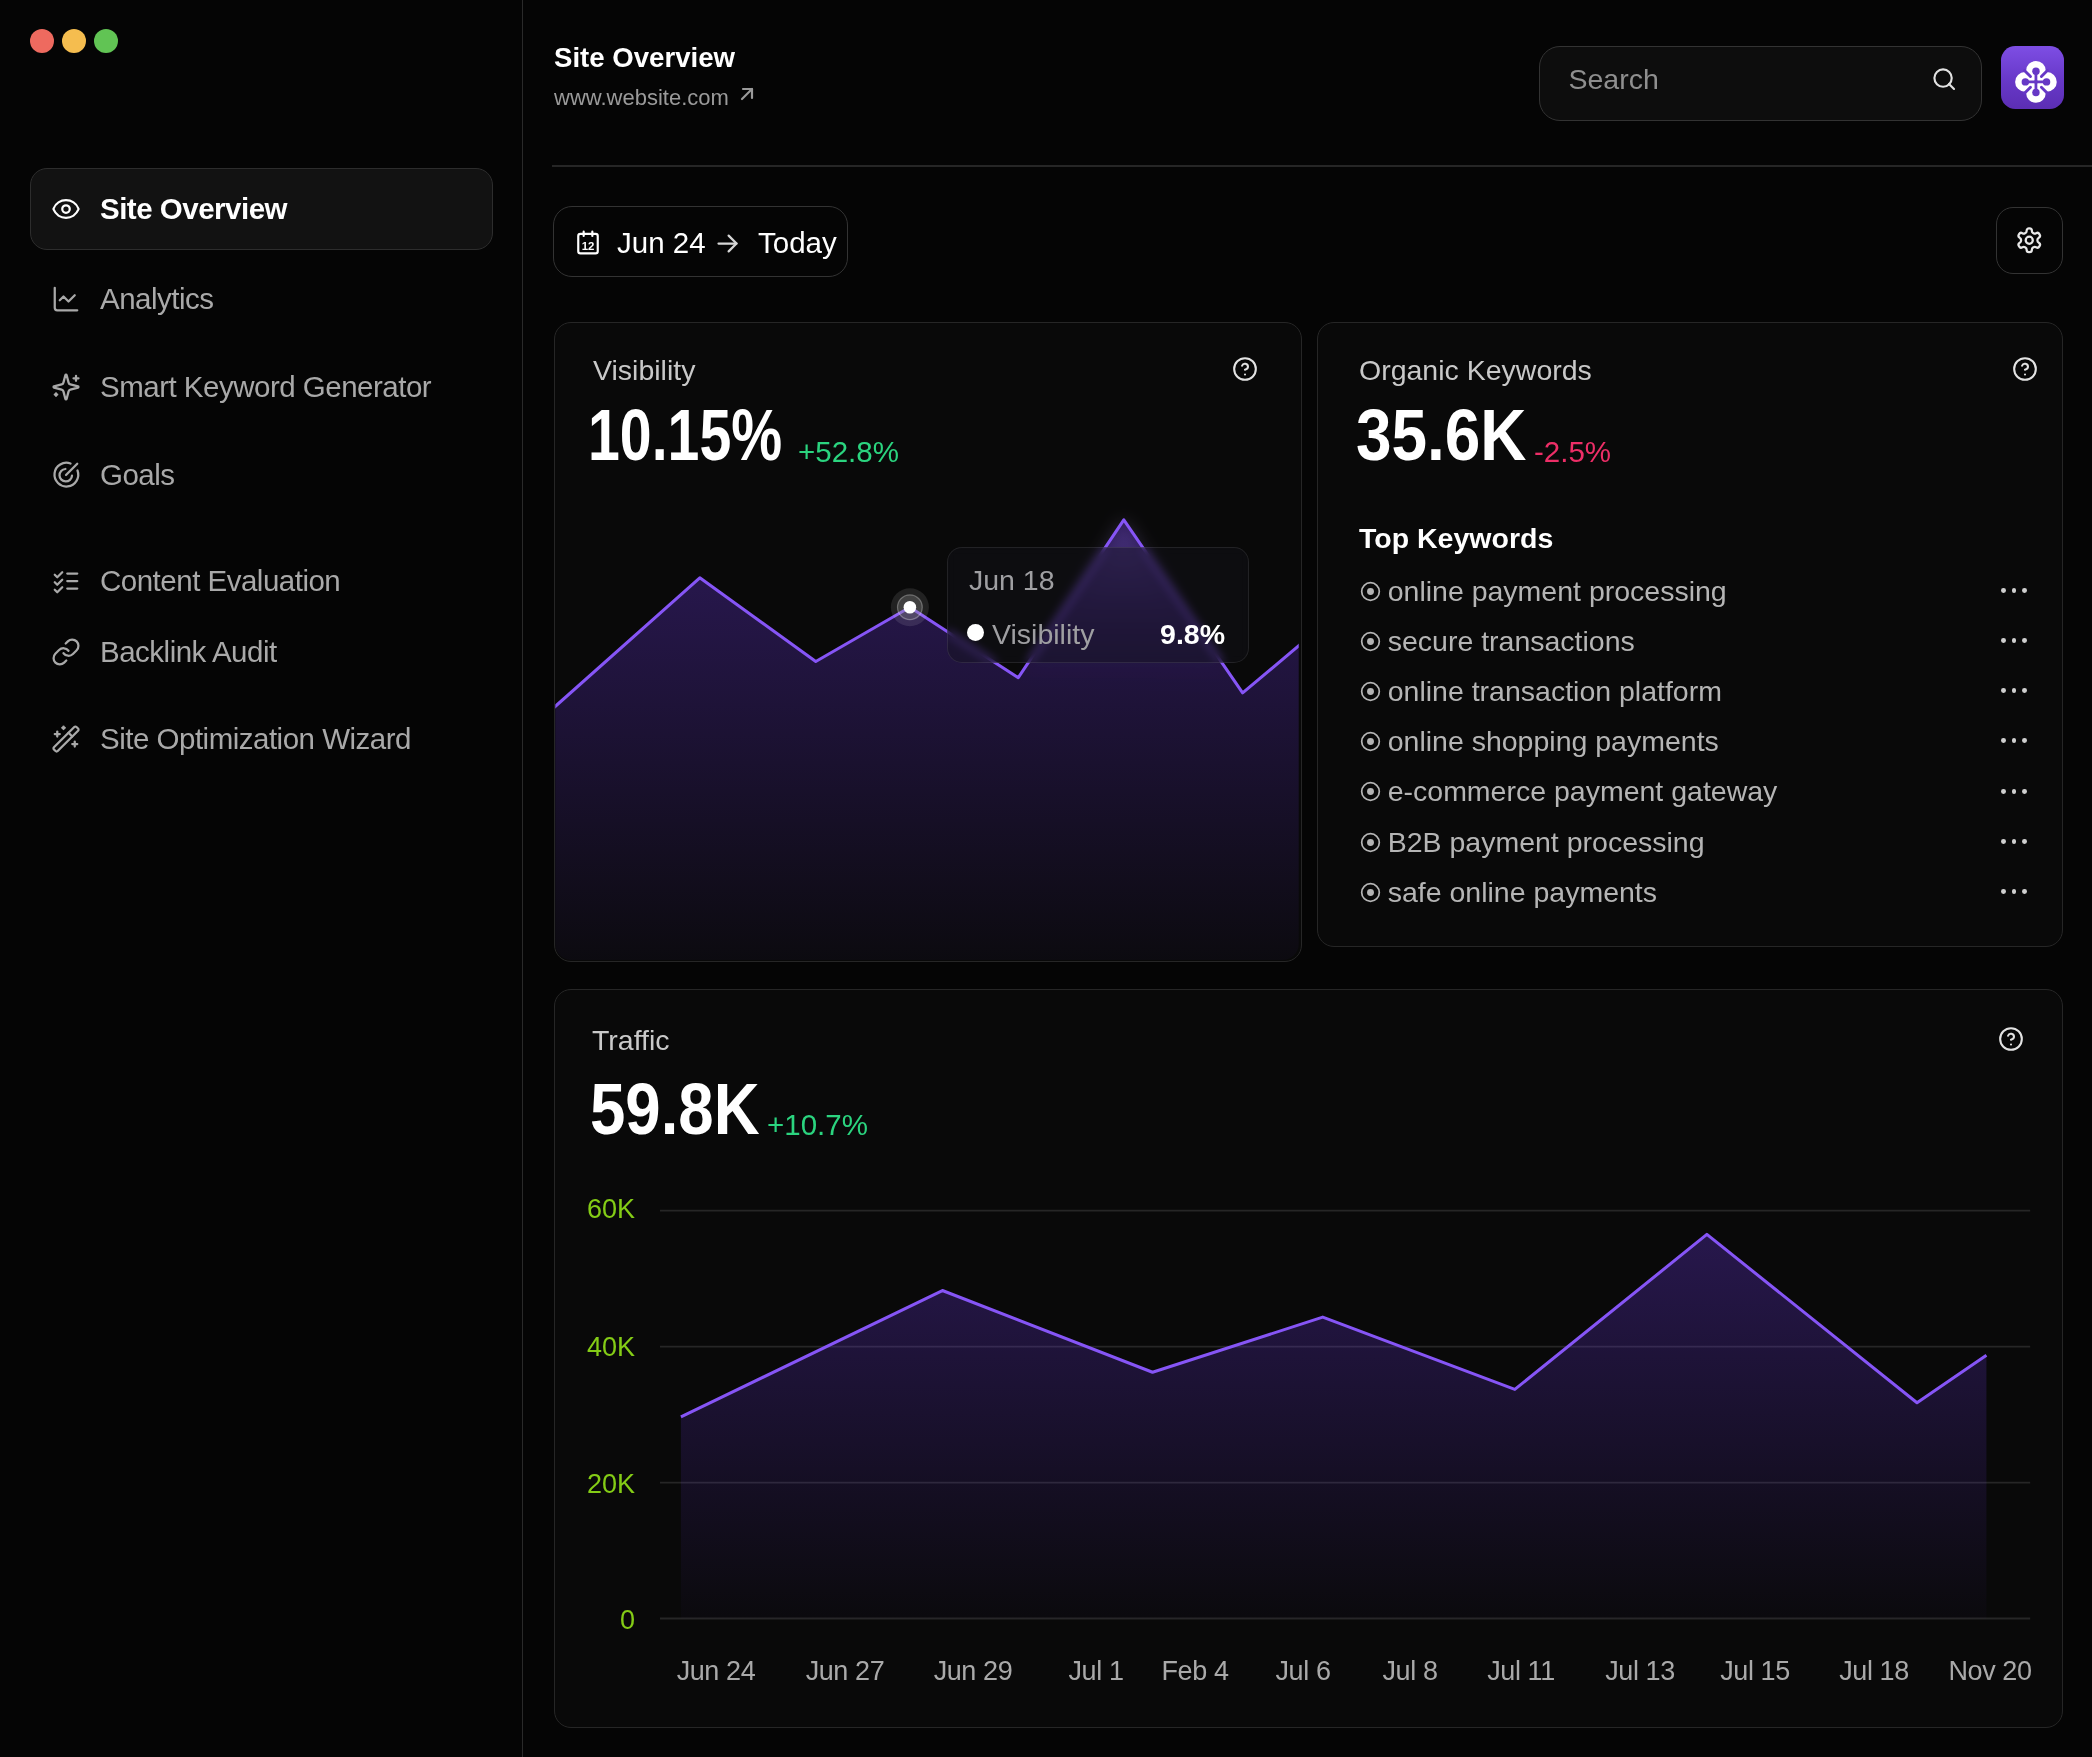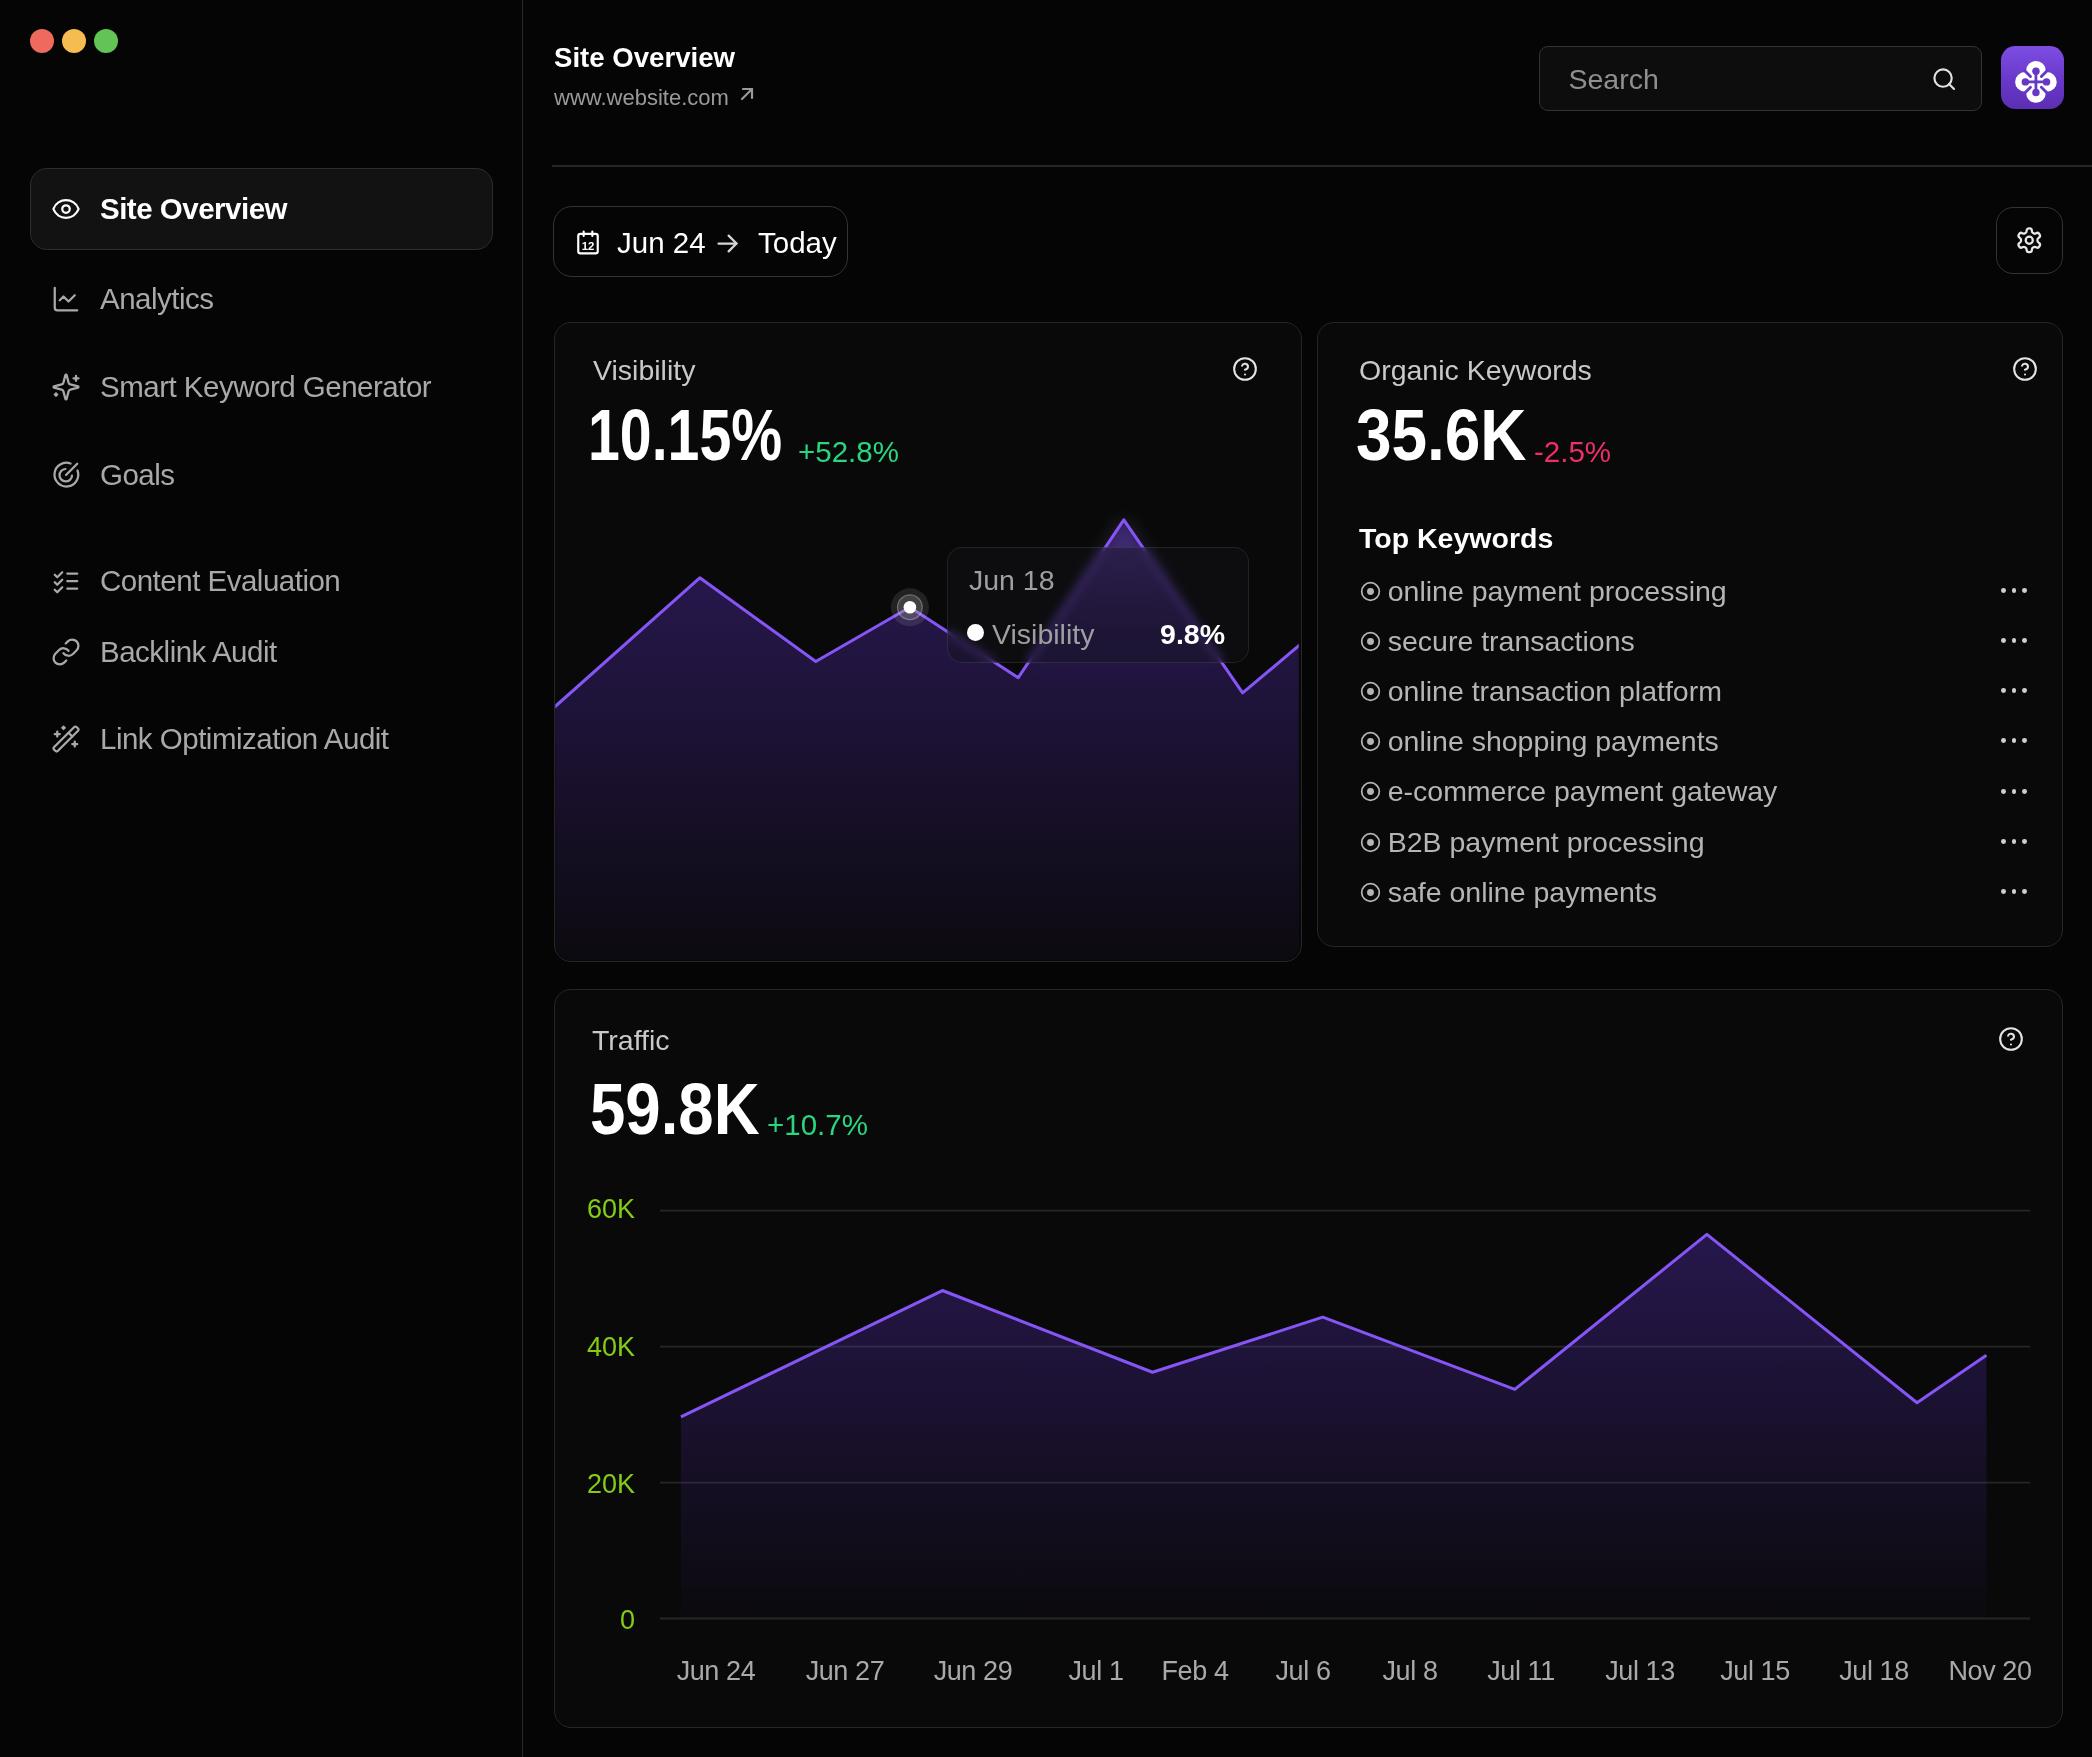--- a/index.html
+++ b/index.html
@@ -21,22 +21,22 @@
     background:#121212; border:1.9px solid #2d2d2d; border-radius:17px; }
   .menu-row { position:absolute; left:0; width:523px; height:82px;
     display:flex; align-items:center; }
   .menu-row .mi { position:absolute; left:51px; width:30px; height:30px; }
   .menu-row .mt { position:absolute; left:100px; font-size:29.5px; color:#a9a9a9; letter-spacing:-0.5px; }
   .menu-row.on .mt { color:#ffffff; font-weight:700; }
 
   
   .h-title { position:absolute; left:554px; top:42px; font-size:27.6px; font-weight:700; color:#fff; }
   .h-sub { position:absolute; left:554px; top:82px; font-size:22px; color:#9a9a9a; }
-  .search { position:absolute; left:1539px; top:46px; width:443px; height:65px;
-    border:1.9px solid #333333; border-radius:9px; background:#0d0d0d; }
+  .search { position:absolute; left:1539px; top:46px; width:443px; height:75px;
+    border:1.9px solid #333333; border-radius:21px; background:#0d0d0d; }
   .search .ph { position:absolute; left:28.5px; top:16px; font-size:28.5px; color:#8f8f8f; }
   .applogo { position:absolute; left:2001px; top:46px; width:63px; height:63px; border-radius:14.3px;
     background:linear-gradient(180deg,#7e4ee4 0%, #6738c8 55%, #5c2eb4 100%); }
   .hdivider { position:absolute; left:552px; top:165px; width:1541px; height:1.9px; background:#262626; }
 
   .datepill { position:absolute; left:553px; top:206px; width:295px; height:71px;
     border:1.9px solid #333333; border-radius:19px; }
   .datepill .dtext { position:absolute; top:19px; font-size:29.5px; color:#fff; }
   .gearbtn { position:absolute; left:1996px; top:207px; width:67px; height:67px;
     border:1.9px solid #333333; border-radius:17px; }
@@ -140,21 +140,21 @@
     <svg class="mi" viewBox="0 0 24 24" fill="none" stroke="#a9a9a9" stroke-width="1.8" stroke-linecap="round" stroke-linejoin="round">
         <path d="m21.64 3.64-1.28-1.28a1.21 1.21 0 0 0-1.72 0L2.36 18.64a1.21 1.21 0 0 0 0 1.72l1.28 1.28a1.2 1.2 0 0 0 1.72 0L21.64 5.36a1.2 1.2 0 0 0 0-1.72"></path>
         <path d="m14 7 3 3"></path>
         <path d="M5 6v4"></path>
         <path d="M19 14v4"></path>
         <path d="M10 2v2"></path>
         <path d="M7 8H3"></path>
         <path d="M21 16h-4"></path>
         <path d="M11 3H9"></path>
       </svg>
-    <div class="mt">Link Optimization Audit</div>
+    <div class="mt">Site Optimization Wizard</div>
     </div>
   </div>
 
 <div class="h-title">Site Overview</div>
 <div class="h-sub">www.website.com&nbsp;<svg style="display:inline-block;vertical-align:-1px" width="24" height="24" viewBox="0 0 24 24" fill="none" stroke="#9a9a9a" stroke-width="2.2" stroke-linecap="round" stroke-linejoin="round">
       <path d="M7 17 17 7"></path>
       <path d="M8 7h9v9"></path>
     </svg></div>
 
 <div class="search">

